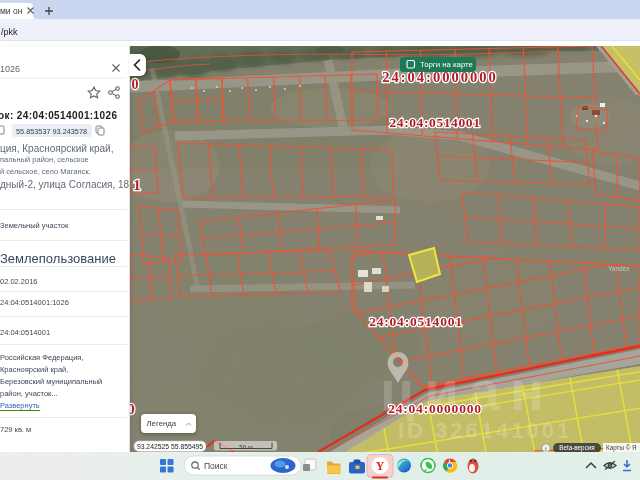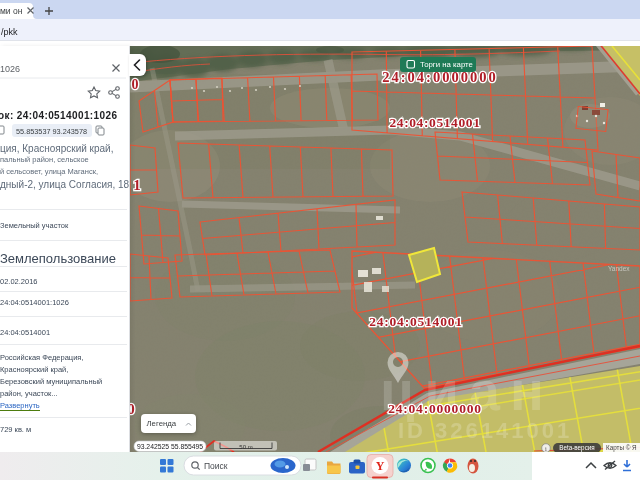--- a/index.html
+++ b/index.html
@@ -8,21 +8,21 @@
 #toolbar{position:absolute;left:0;top:19px;width:640px;height:22px;background:#eef1fb;border-bottom:1px solid #e0e3ea}
 #urltxt{position:absolute;left:1px;top:27px;font-size:9px;color:#202124}
 
 #panel{position:absolute;left:0;top:46px;width:130px;height:406px;background:#fff;border-right:1px solid #dcdee2;box-shadow:2px 0 4px rgba(0,0,0,0.08)}
 #panel .t{position:absolute;white-space:nowrap}
 .div{position:absolute;left:0;width:127px;height:1px;background:#e8eaed}
 
 #map{position:absolute;left:130px;top:46px;width:510px;height:406px;overflow:hidden}
 #backbtn{position:absolute;left:129px;top:54px;width:17px;height:22px;background:#fff;border-radius:0 6px 6px 0;box-shadow:1px 1px 3px rgba(0,0,0,0.25);z-index:5}
 
-#taskbar{position:absolute;left:0;top:452px;width:532px;height:28px;background:linear-gradient(90deg,#efecee 0%,#e5f1eb 30%,#e0efe8 70%,#e4f0ea 100%)}
+#taskbar{position:absolute;left:0;top:452px;width:640px;height:28px;background:linear-gradient(90deg,#efecee 0%,#e5f1eb 30%,#e0efe8 70%,#e4f0ea 100%)}
 </style></head><body>
 <div id="root">
 
 <div id="map">
 <svg width="510" height="406" viewBox="0 0 510 406">
 <defs>
 <linearGradient id="edgeG" x1="0" y1="0" x2="1" y2="1">
 <stop offset="0" stop-color="#44d6b4"></stop>
             <stop offset="1" stop-color="#1d70d0"></stop>
 </linearGradient>
@@ -241,21 +241,21 @@
 </g>
 <rect x="12" y="78" width="80" height="13" rx="3" fill="#e9eef6"></rect>
 <text x="16" y="87.8" font-size="7.3" fill="#3c4043" font-family="Liberation Sans,sans-serif">55.853537 93.243578</text>
 <g stroke="#80868b" stroke-width="1" fill="none">
 <rect x="96" y="80" width="6" height="7" rx="1"></rect>
           <rect x="98" y="82" width="6" height="7" rx="1" fill="#fff"></rect>
 </g>
 </svg>
 <div class="t" style="left:0;top:97px;font-size:10px;color:#5f6b7a">ция, Красноярский край,</div>
 <div class="t" style="left:0;top:109px;font-size:7.5px;color:#5f6b7a">пальный район, сельское</div>
-<div class="t" style="left:0;top:121px;font-size:7.5px;color:#5f6b7a">й сельсовет, улица Маганск,</div>
+<div class="t" style="left:0;top:121px;font-size:7.5px;color:#5f6b7a">й сельское, село Маганск,</div>
 <div class="t" style="left:0;top:133px;font-size:10px;color:#5f6b7a">дный-2, улица Согласия, 18</div>
 <div class="div" style="top:163px"></div>
 <div class="t" style="left:0;top:175px;font-size:7.5px;color:#3c4858">Земельный участок</div>
 <div class="div" style="top:194px"></div>
 <div class="t" style="left:0;top:205px;font-size:13px;color:#3c4858">Землепользование</div>
 <div class="div" style="top:220px"></div>
 <div class="t" style="left:0;top:231px;font-size:7.5px;color:#3c4858">02.02.2016</div>
 <div class="div" style="top:245px"></div>
 <div class="t" style="left:0;top:252px;font-size:7.5px;color:#3c4858">24:04:0514001:1026</div>
 <div class="div" style="top:270px"></div>

